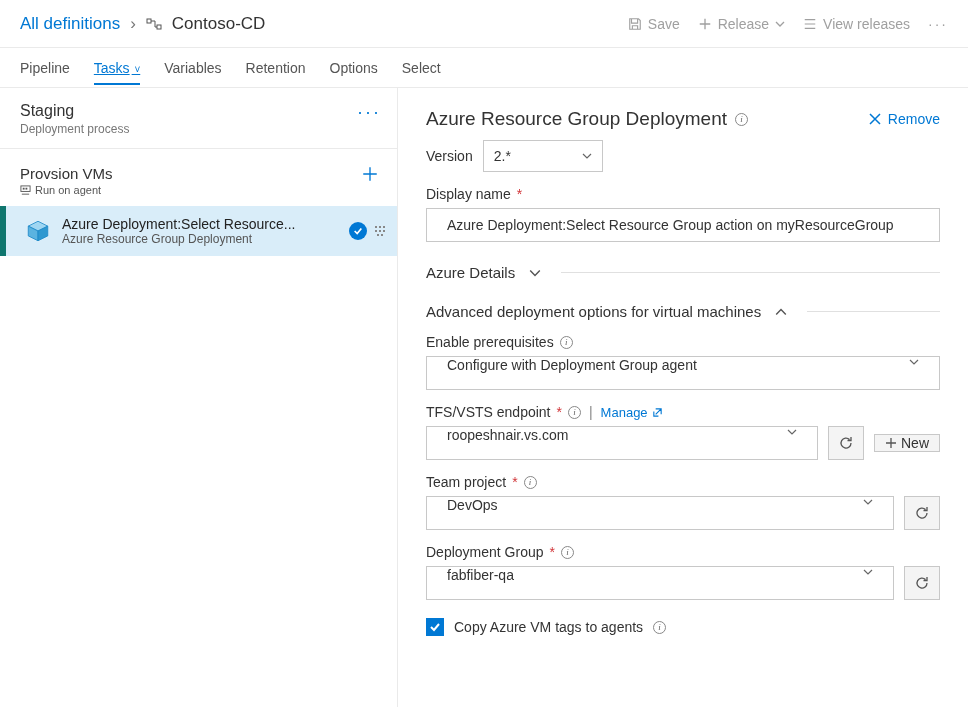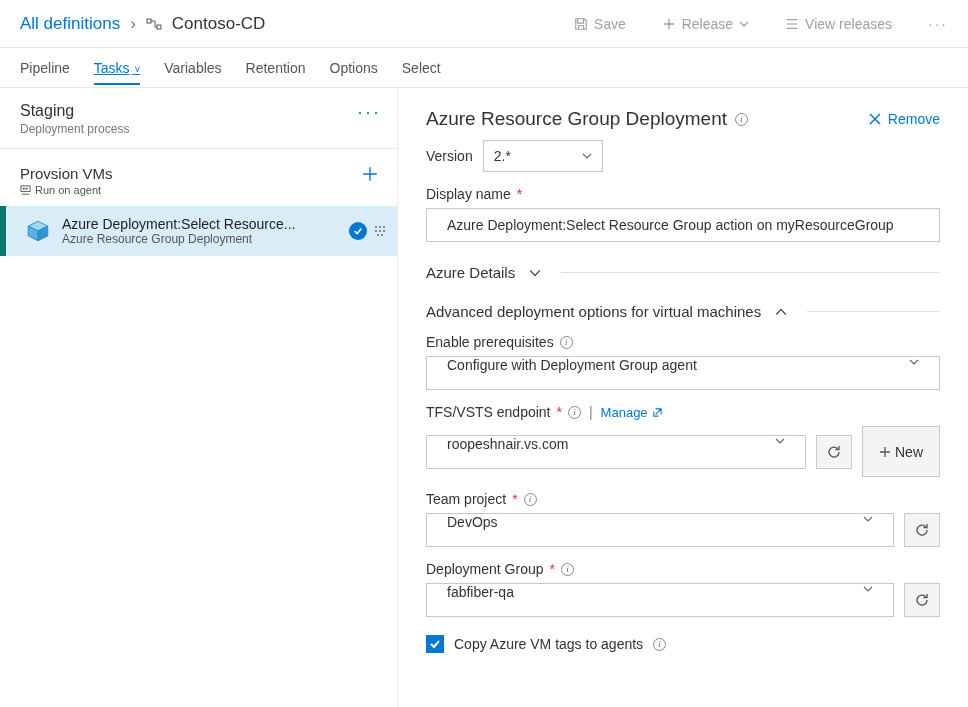--- a/index.html
+++ b/index.html
@@ -5,21 +5,21 @@
   * { box-sizing: border-box; margin: 0; padding: 0; font-family: "Segoe UI", Arial, sans-serif; }
   body { width: 968px; height: 707px; background: #fff; color: #333; font-size: 14px; overflow: hidden; }
 
   
   .topbar { display: flex; align-items: center; justify-content: space-between; height: 48px; padding: 0 20px; border-bottom: 1px solid #eaeaea; }
   .breadcrumb { display: flex; align-items: center; gap: 10px; font-size: 17px; }
   .breadcrumb a { color: #0078d4; text-decoration: none; }
   .breadcrumb .chev { color: #777; }
   .pipe-icon { display: inline-flex; width: 16px; height: 16px; }
   .pipe-name { color: #333; }
-  .top-actions { display: flex; align-items: flex-end; gap: 36px; color: #a0a0a0; font-size: 14px; }
+  .top-actions { display: flex; align-items: flex-end; gap: 18px; color: #a0a0a0; font-size: 14px; }
   .top-actions .act { display: inline-flex; align-items: center; gap: 6px; cursor: pointer; }
   .top-actions svg { stroke: #a0a0a0; }
 
   
   .tabs { display: flex; align-items: center; gap: 24px; padding: 0 20px; height: 40px; border-bottom: 1px solid #eaeaea; }
   .tab { color: #555; cursor: pointer; padding: 9px 0; font-size: 14px; }
   .tab.active { color: #0078d4; border-bottom: 2px solid #0078d4; padding-bottom: 7px; font-weight: 400; text-decoration: underline; }
   .tab .caret { margin-left: 2px; font-size: 10px; }
 
   
@@ -57,21 +57,21 @@
   .info-ic { width: 13px; height: 13px; border: 1px solid #888; border-radius: 50%; display: inline-flex; align-items: center; justify-content: center; font-size: 9px; color: #666; font-style: italic; font-family: Georgia, serif; cursor: default; line-height: 1; }
 
   .version-row { display: flex; align-items: center; gap: 10px; margin-top: 10px; }
   .version-select { border: 1px solid #c8c8c8; height: 32px; width: 120px; display: flex; align-items: center; justify-content: space-between; padding: 0 10px; cursor: pointer; }
 
   input.text, .select { width: 100%; height: 34px; border: 1px solid #c8c8c8; padding: 0 20px; font-size: 14px; color: #333; background: #fff; }
   .select { display: flex; align-items: flex-start; justify-content: space-between; cursor: pointer; }
   .inline-row { display: flex; align-items: center; gap: 10px; }
   .inline-row .select, .inline-row input.text { flex: 1; }
   .iconbtn { width: 36px; height: 34px; border: 1px solid #c8c8c8; background: #f4f4f4; display: flex; align-items: center; justify-content: center; cursor: pointer; }
-  .newbtn { height: 51px; border: 1px solid #c8c8c8; background: #f4f4f4; display: flex; align-items: center; gap: 4px; padding: 0 16px; cursor: pointer; }
+  .newbtn { height: 18px; border: 1px solid #c8c8c8; background: #f4f4f4; display: flex; align-items: center; gap: 4px; padding: 0 10px; cursor: pointer; }
 
   .section-head { margin-top: 22px; font-size: 15px; color: #333; display: flex; align-items: center; gap: 14px; cursor: pointer; }
   .section-head .line { flex: 1; height: 1px; background: #e0e0e0; margin-left: 6px; }
 
   .checkbox-row { display: flex; align-items: center; gap: 10px; margin-top: 18px; }
   .checkbox { width: 18px; height: 18px; background: #0078d4; display: flex; align-items: center; justify-content: center; }
 
   .manage-link { color: #0078d4; font-size: 13px; display: inline-flex; align-items: center; gap: 4px; cursor: pointer; }
   .pipe-sep { color: #888; margin: 0 2px; }
 

